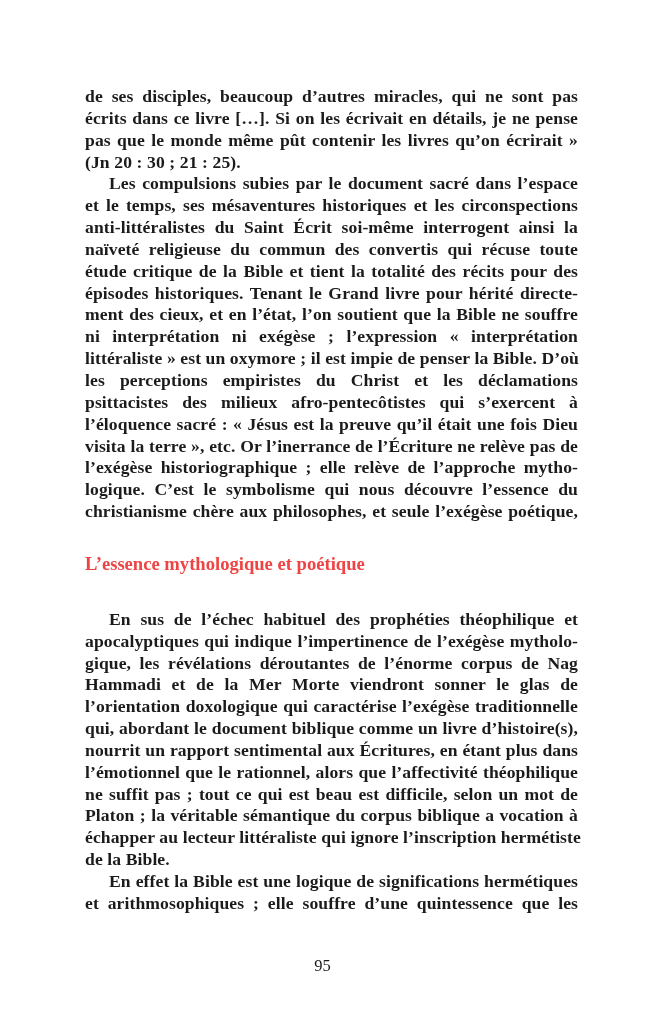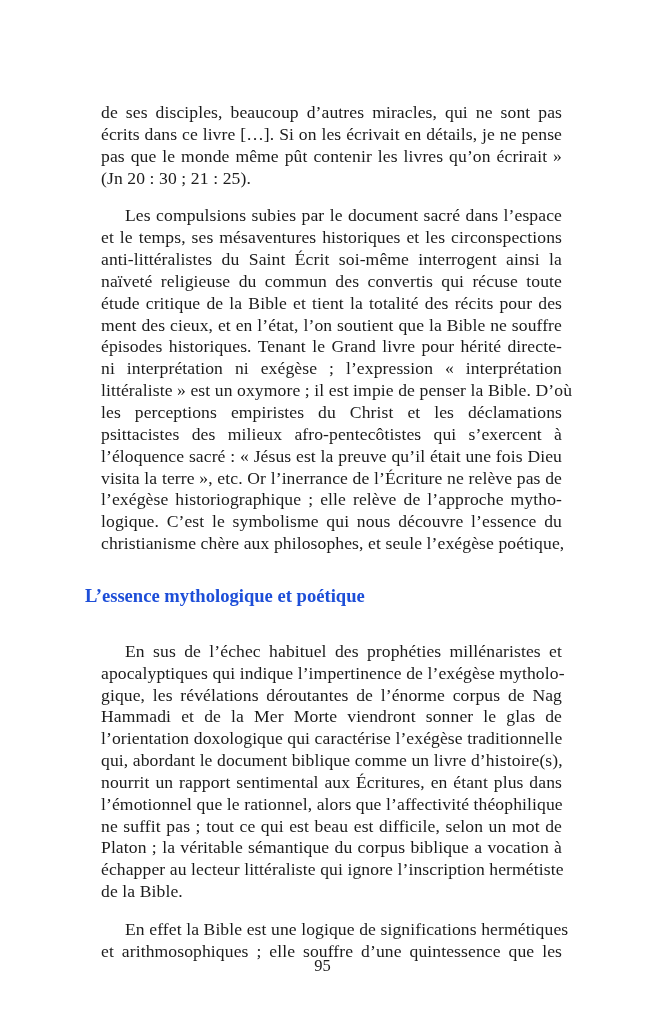--- a/index.html
+++ b/index.html
@@ -16,43 +16,44 @@
     font-family: "Liberation Serif", "DejaVu Serif", serif;
     color: #1b1b1b;
   }
   .body-text {
     position: absolute;
     left: 85px;
     top: 86px;
     width: 493px;
   }
   .para {
-    margin: 16px;
+    margin: 0;
     padding: 0;
+    font-weight: bold;
   }
   .line {
     font-size: 17.6px;
     line-height: 21.85px;
     white-space: nowrap;
     text-align: justify;
     text-align-last: justify;
     letter-spacing: 0.1px;
   }
   .line.last {
     text-align-last: left;
   }
   .line.indent {
     text-indent: 24px;
   }
   .heading {
     margin: 29px 0 0 0;
     font-size: 18.6px;
     line-height: 23px;
     font-weight: bold;
-    color: #1d4ed8;
+    color: #ef4444;
     white-space: nowrap;
   }
   .para.after-heading {
     margin-top: 34px;
   }
   .page-number {
     position: absolute;
     top: 956px;
     left: 76px;
     width: 493px;
@@ -74,37 +75,37 @@
       <div class="line">pas que le monde même pût contenir les livres qu’on écrirait »</div>
       <div class="line last">(Jn 20 : 30 ; 21 : 25).</div>
     </div>
 
     <div class="para">
       <div class="line indent">Les compulsions subies par le document sacré dans l’espace</div>
       <div class="line">et le temps, ses mésaventures historiques et les circonspections</div>
       <div class="line">anti-littéralistes du Saint Écrit soi-même interrogent ainsi la</div>
       <div class="line">naïveté religieuse du commun des convertis qui récuse toute</div>
       <div class="line">étude critique de la Bible et tient la totalité des récits pour des</div>
+      <div class="line">épisodes historiques. Tenant le Grand livre pour hérité directe-</div>
       <div class="line">ment des cieux, et en l’état, l’on soutient que la Bible ne souffre</div>
-      <div class="line">épisodes historiques. Tenant le Grand livre pour hérité directe-</div>
       <div class="line">ni interprétation ni exégèse ; l’expression « interprétation</div>
       <div class="line">littéraliste » est un oxymore ; il est impie de penser la Bible. D’où</div>
       <div class="line">les perceptions empiristes du Christ et les déclamations</div>
       <div class="line">psittacistes des milieux afro-pentecôtistes qui s’exercent à</div>
       <div class="line">l’éloquence sacré : « Jésus est la preuve qu’il était une fois Dieu</div>
       <div class="line">visita la terre », etc. Or l’inerrance de l’Écriture ne relève pas de</div>
       <div class="line">l’exégèse historiographique ; elle relève de l’approche mytho-</div>
       <div class="line">logique. C’est le symbolisme qui nous découvre l’essence du</div>
       <div class="line">christianisme chère aux philosophes, et seule l’exégèse poétique,</div>
     </div>
 
     <h2 class="heading">L’essence mythologique et poétique</h2>
 
     <div class="para after-heading">
-      <div class="line indent">En sus de l’échec habituel des prophéties millénaristes et</div>
+      <div class="line indent">En sus de l’échec habituel des prophéties théophilique et</div>
       <div class="line">apocalyptiques qui indique l’impertinence de l’exégèse mytholo-</div>
       <div class="line">gique, les révélations déroutantes de l’énorme corpus de Nag</div>
       <div class="line">Hammadi et de la Mer Morte viendront sonner le glas de</div>
       <div class="line">l’orientation doxologique qui caractérise l’exégèse traditionnelle</div>
       <div class="line">qui, abordant le document biblique comme un livre d’histoire(s),</div>
       <div class="line">nourrit un rapport sentimental aux Écritures, en étant plus dans</div>
       <div class="line">l’émotionnel que le rationnel, alors que l’affectivité théophilique</div>
       <div class="line">ne suffit pas ; tout ce qui est beau est difficile, selon un mot de</div>
       <div class="line">Platon ; la véritable sémantique du corpus biblique a vocation à</div>
       <div class="line">échapper au lecteur littéraliste qui ignore l’inscription hermétiste</div>

